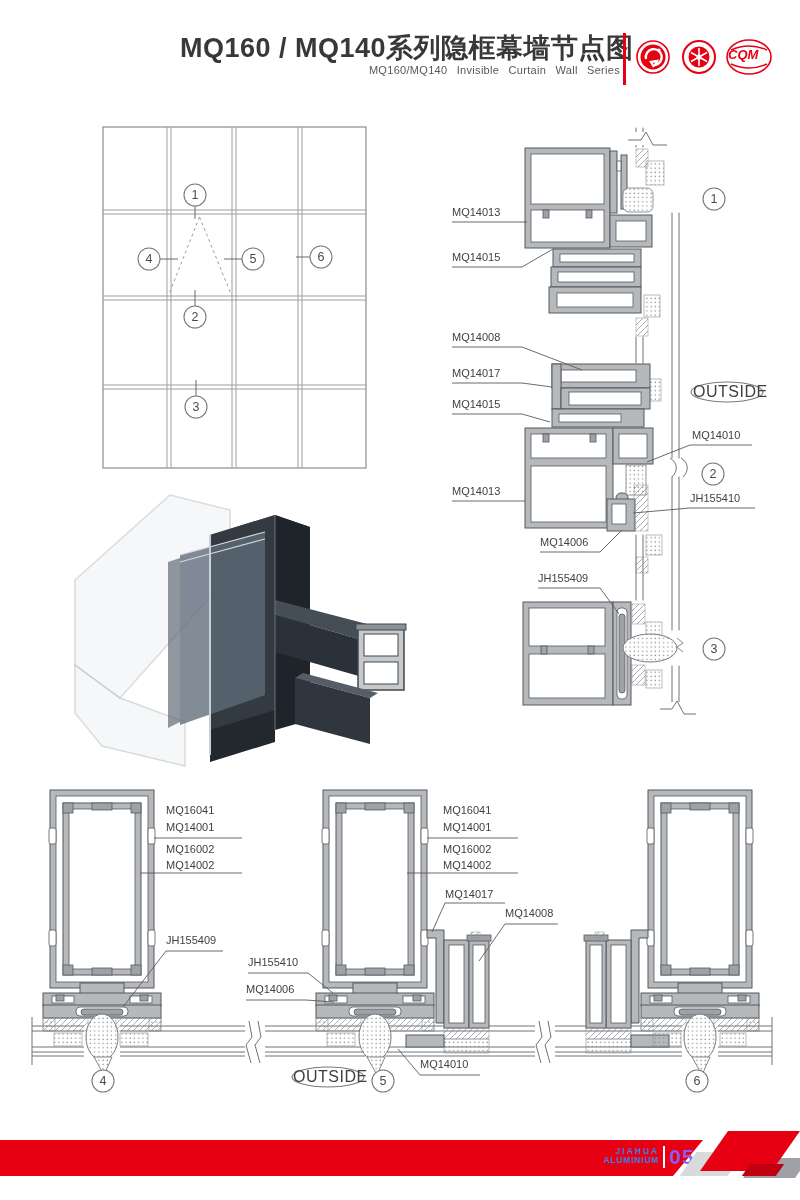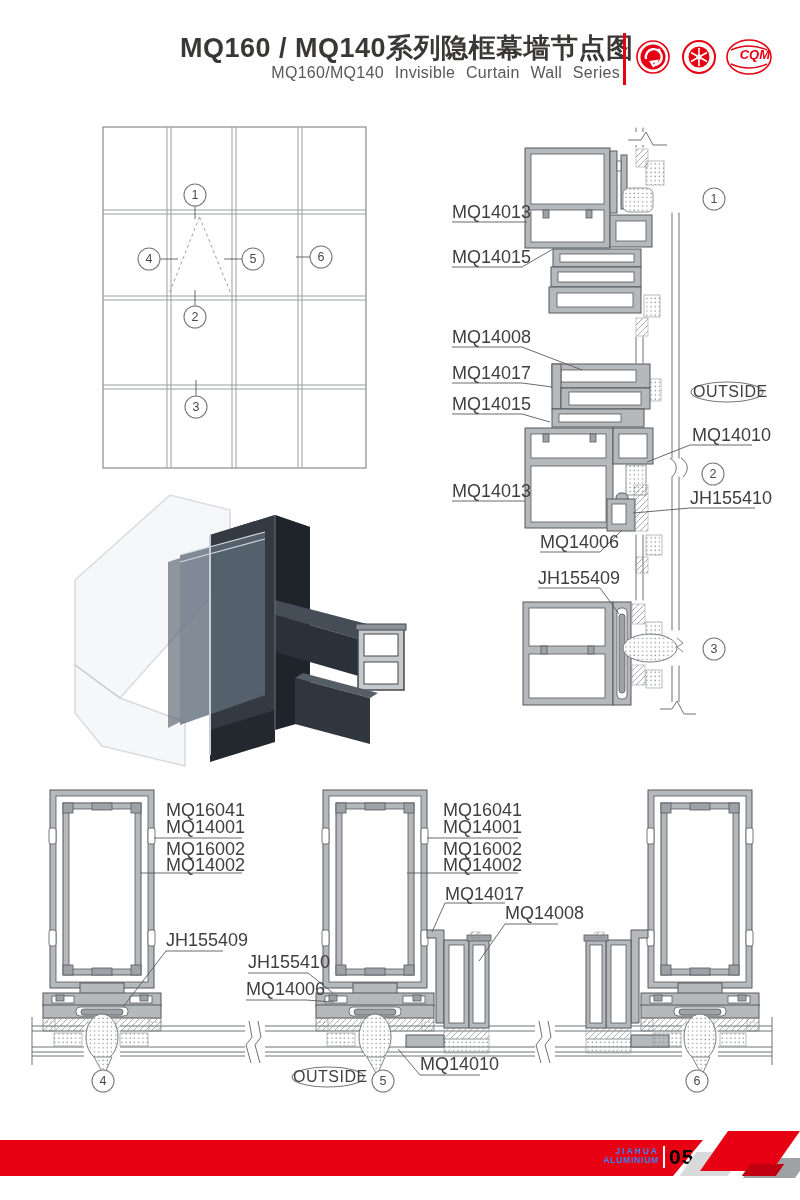--- a/index.html
+++ b/index.html
@@ -1,24 +1,24 @@
 <!DOCTYPE html>
 <html><head>
 <meta charset="utf-8">
 <style>
   html,body{margin:0;padding:0;background:#fff;}
   .page{position:relative;width:800px;height:1200px;background:#fff;overflow:hidden;
         font-family:"Liberation Sans",sans-serif;}
   .abs{position:absolute;}
   
   .title{font-size:27px;font-weight:bold;color:#3a3836;letter-spacing:.5px;white-space:nowrap;}
-  .subtitle{font-size:16px;color:#595757;word-spacing:6px;letter-spacing:.3px;white-space:nowrap;}
+  .subtitle{font-size:11px;color:#595757;word-spacing:6px;letter-spacing:.3px;white-space:nowrap;}
   .red-divider{width:3px;background:#e60012;}
   
-  .lbl{position:absolute;font-size:18px;color:#3f3f41;white-space:nowrap;line-height:16px;}
+  .lbl{position:absolute;font-size:11px;color:#3f3f41;white-space:nowrap;line-height:16px;}
   .co-num{position:absolute;width:16px;height:16px;text-align:center;font-size:12.5px;
           color:#4a4a4c;line-height:16px;}
   .outside-txt{position:absolute;font-size:16px;color:#3f3f41;text-align:center;
                letter-spacing:.5px;line-height:14px;}
   
   svg{display:block;}
   .al{fill:#b6b9bc;stroke:#55585c;stroke-width:1;}
   .al2{fill:#9ea2a6;stroke:#55585c;stroke-width:.8;}
   .wh{fill:#ffffff;stroke:#55585c;stroke-width:.8;}
   .ht{fill:url(#hB);stroke:#8e9194;stroke-width:.5;}
@@ -27,21 +27,21 @@
   .ldr{stroke:#5a5a5c;stroke-width:.9;fill:none;}
   .co{fill:#fff;stroke:#77797c;stroke-width:1.1;}
   .brk{stroke:#6e7276;stroke-width:1;fill:none;}
   .gridln{stroke:#9b9ea1;stroke-width:1;fill:none;}
   
   .footer-band{position:absolute;left:0;top:1140px;width:703px;height:36px;background:#e60012;
                clip-path:polygon(0 0,703px 0,673px 36px,0 36px);}
   .brand{position:absolute;color:#3b82f6;text-align:right;line-height:9px;}
   .brand .l1{font-size:8.5px;letter-spacing:2px;font-weight:bold;}
   .brand .l2{font-size:8.5px;letter-spacing:.8px;font-weight:bold;}
-  .pagenum{position:absolute;color:#000000;font-size:21px;font-weight:bold;letter-spacing:1px;}
+  .pagenum{position:absolute;color:#8b5cf6;font-size:21px;font-weight:bold;letter-spacing:1px;}
   .vbar{position:absolute;width:2px;background:#fff;}
   .deco{position:absolute;transform:skewX(-35deg);}
 </style>
 </head>
 <body>
 
 <div class="page">
 
   <svg width="0" height="0" class="abs" aria-hidden="true">
     <defs>
@@ -73,21 +73,21 @@
           <path d="M69,15 V33 M61,19.5 L77,28.5 M61,28.5 L77,19.5"></path>
         </g>
         <circle cx="69" cy="24" r="2.6" fill="#fff"></circle>
       </g>
       <g>
         <ellipse cx="119" cy="24" rx="22" ry="17" fill="#fff" stroke="#e60012" stroke-width="1.6"></ellipse>
         <path d="M101,17 q18,-8 36,0" fill="none" stroke="#e60012" stroke-width="1.4"></path>
         <path d="M101,31 q18,8 36,0" fill="none" stroke="#e60012" stroke-width="1.4"></path>
       </g>
     </svg>
-    <div class="abs" style="left:98px;top:14px;width:42px;text-align:right;color:#e60012;
+    <div class="abs" style="left:98px;top:14px;width:42px;text-align:left;color:#e60012;
          font-weight:bold;font-style:italic;font-size:13px;">CQM</div>
   </div>
 
   <div class="abs" style="left:100px;top:122px;">
     <svg width="270" height="352" viewBox="0 0 270 352">
       <rect x="3" y="5" width="263" height="341" fill="#fff" stroke="#8a8d90" stroke-width="1.2"></rect>
       <g class="gridln">
         <path d="M67,5 V346 M71,5 V346 M132,5 V346 M136,5 V346 M198,5 V346 M202,5 V346"></path>
         <path d="M3,88 H266 M3,92 H266 M3,174 H266 M3,178 H266 M3,263 H266 M3,267 H266"></path>
       </g>

